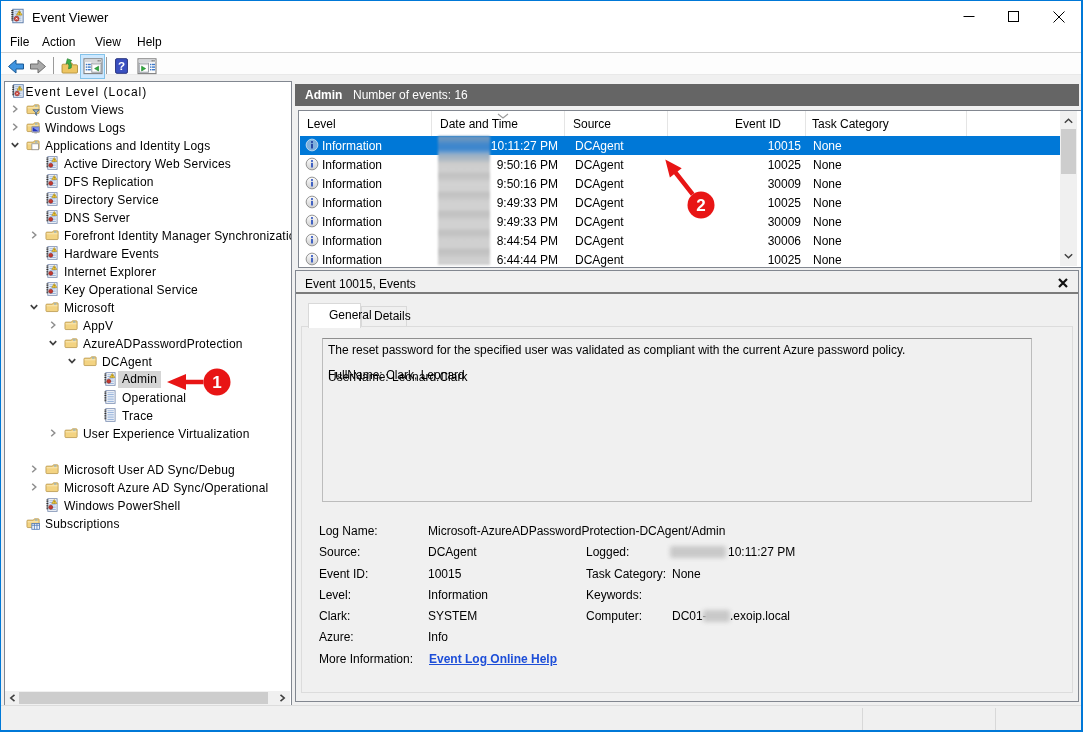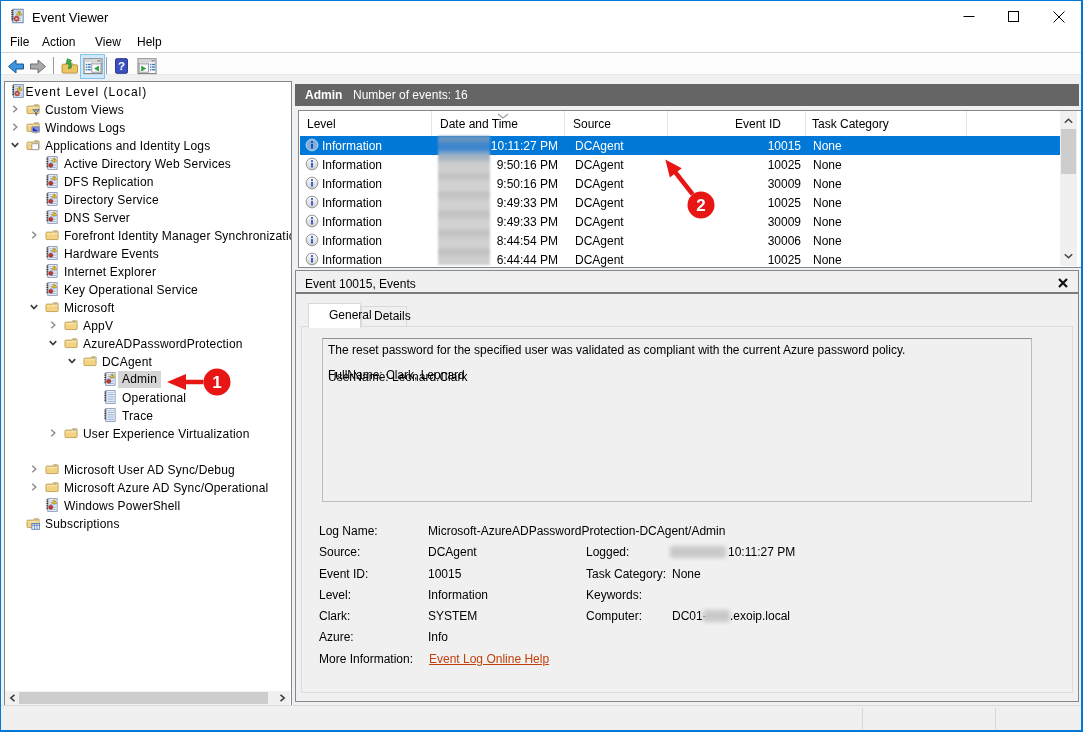--- a/index.html
+++ b/index.html
@@ -56,21 +56,21 @@
 #epdiv { position:absolute; left:0; top:21px; width:100%; height:2px; background:#7b7b7b; }
 .tab { position:absolute; border:1px solid #d9d9d9; }
 #tab1 { left:12px; top:32px; width:53px; height:25px; background:#fff; border-bottom:none; z-index:3; }
 #tab2 { left:65px; top:35px; width:46px; height:22px; background:#f0f0f0; border-bottom:none; }
 #tab1 span { position:absolute; left:20px; top:4px;text-align:center; } #tab2 span { position:absolute; left:4px; top:2px;margin-left:8px; }
 #tabpage { position:absolute; left:5px; top:55px; width:772px; height:367px; background:#f0f0f0; border:1px solid #dcdcdc; }
 #msgbox { position:absolute; left:26px; top:67px; width:710px; height:164px; background:#f0f0f0;
    border:1px solid #bcbcbc; border-top-color:#8f8f8f; }
 #msgbox div { position:absolute; left:5px; white-space:nowrap; }
 .dt { position:absolute; white-space:nowrap; }
-.dlink { color:#c2410c; text-decoration:underline; }
+.dlink { color:#1d4ed8; text-decoration:underline;font-weight:bold; }
 
 
 #sbar { left:0; top:704px; width:100%; height:26px; background:#f0f0f0; border-top:1px solid #dcdcdc; }
 .ssep { position:absolute; top:2px; width:1px; height:23px; background:#d8d8d8; }
 
 
 .wb { position:absolute; }
 </style></head><body>
 <svg style="position:absolute;width:0;height:0">
  <symbol id="folder" viewBox="0 0 16 16">

